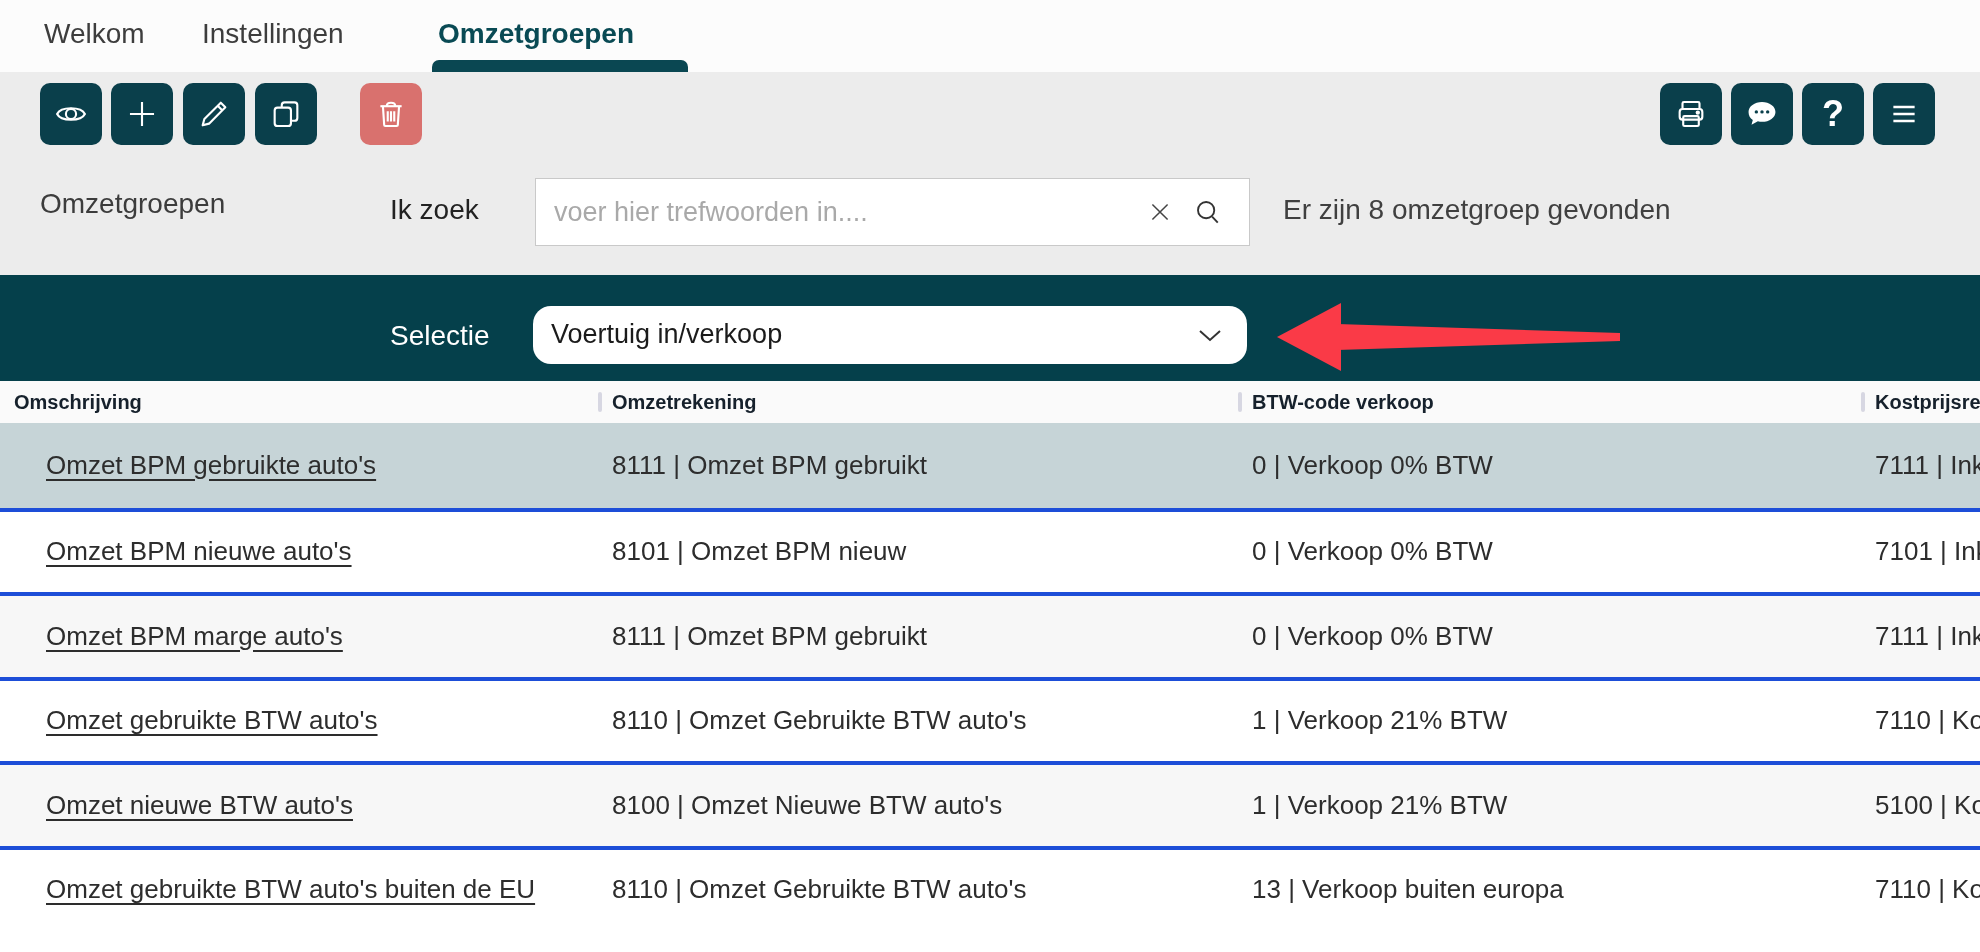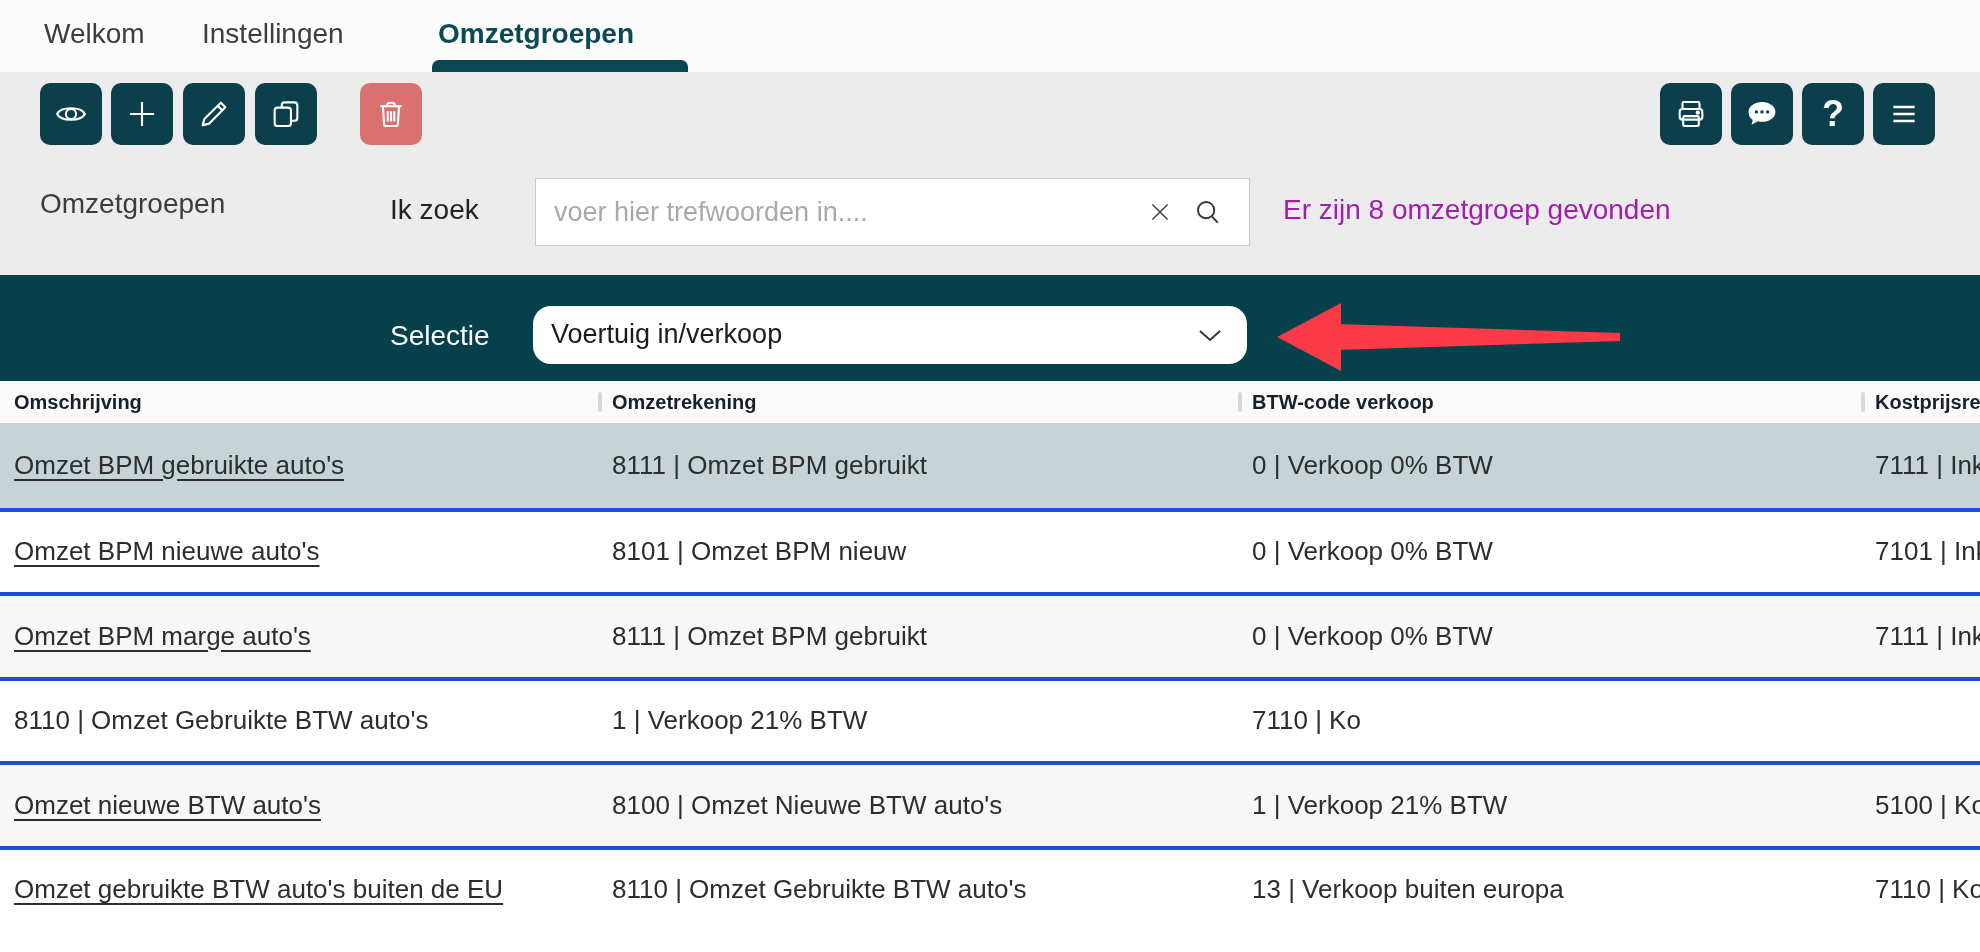--- a/index.html
+++ b/index.html
@@ -30,21 +30,21 @@
   .page-title { position: absolute; left: 40px; top: 116px; font-size: 28px; color: #3c3c3c; }
   .search-label { position: absolute; left: 390px; top: 122px; font-size: 28px; color: #222; }
   .search-box { position: absolute; left: 535px; top: 106px; width: 715px; height: 68px;
                 background: #fff; border: 1px solid #c9c9c9; border-radius: 0; }
   .search-box input { position: absolute; left: 0; top: 0; width: 570px; height: 100%; border: none; outline: none;
                 background: transparent; font-family: "Liberation Sans", sans-serif;
                 font-size: 27px; color: #333; padding: 0 0 0 18px; }
   .search-box input::placeholder { color: #a9a9a9; }
   .icon-clear { position: absolute; right: 76px; top: 20px; cursor: pointer; }
   .icon-search { position: absolute; right: 26px; top: 18px; cursor: pointer; }
-  .result-count { position: absolute; left: 1283px; top: 122px; font-size: 28px; color: #a21caf; }
+  .result-count { position: absolute; left: 1283px; top: 122px; font-size: 28px; color: #404040; }
 
   
   .selband { position: relative; height: 106px; background: #05404b; }
   .sel-label { position: absolute; left: 390px; top: 45px; font-size: 28px; color: #fff; }
   .sel-dropdown { position: absolute; left: 533px; top: 31px; width: 714px; height: 58px;
                   background: #fff; border-radius: 18px; cursor: pointer; }
   .sel-value { position: absolute; left: 18px; top: 13px; font-size: 27px; color: #1b1b1b; white-space: nowrap; }
   .sel-chevron { position: absolute; right: 24px; top: 22px; }
   .annotation-arrow { position: absolute; left: 1277px; top: 22px; }
 
@@ -56,21 +56,21 @@
         padding-left: 14px; white-space: nowrap; overflow: hidden; }
   .th + .th::before { content: ""; position: absolute; left: 0; top: 50%; transform: translateY(-50%);
         width: 4px; height: 20px; background: #d7d7e2; border-radius: 2px; }
   .th + .th { padding-left: 14px; }
   .tr { display: grid; grid-template-columns: 598px 640px 623px 119px; height: 84.5px;
         align-items: center; background: #fff; cursor: pointer; }
   .tr.alt { background: #f7f7f7; }
   .tr.selected { background: #c6d4d7; }
   .tr + .tr { border-top: 4px solid #1d4ed8; }
   .td { font-size: 26px; color: #2d2d2d; padding-left: 14px; white-space: nowrap; overflow: hidden; }
-  .td.link { text-decoration: underline; text-underline-offset: 5px; }
+  .td.link { text-decoration: underline; text-underline-offset: 5px; margin-left: 32px; }
 </style>
 </head>
 <body>
 
 <div id="app">
 
   <div class="tabbar">
     <div class="tab tab-welkom">Welkom</div>
     <div class="tab tab-instellingen">Instellingen</div>
     <div class="tab tab-omzetgroepen">Omzetgroepen</div>
@@ -223,20 +223,21 @@
     </div>
 
     <div class="tr alt">
       <div class="td link">Omzet BPM marge auto's</div>
       <div class="td">8111 | Omzet BPM gebruikt</div>
       <div class="td">0 | Verkoop 0% BTW</div>
       <div class="td">7111 | Ink</div>
     </div>
 
     <div class="tr">
+      <div class="td link">Omzet gebruikte BTW auto's</div>
       <div class="td">8110 | Omzet Gebruikte BTW auto's</div>
       <div class="td">1 | Verkoop 21% BTW</div>
       <div class="td">7110 | Ko</div>
     </div>
 
     <div class="tr alt">
       <div class="td link">Omzet nieuwe BTW auto's</div>
       <div class="td">8100 | Omzet Nieuwe BTW auto's</div>
       <div class="td">1 | Verkoop 21% BTW</div>
       <div class="td">5100 | Ko</div>

